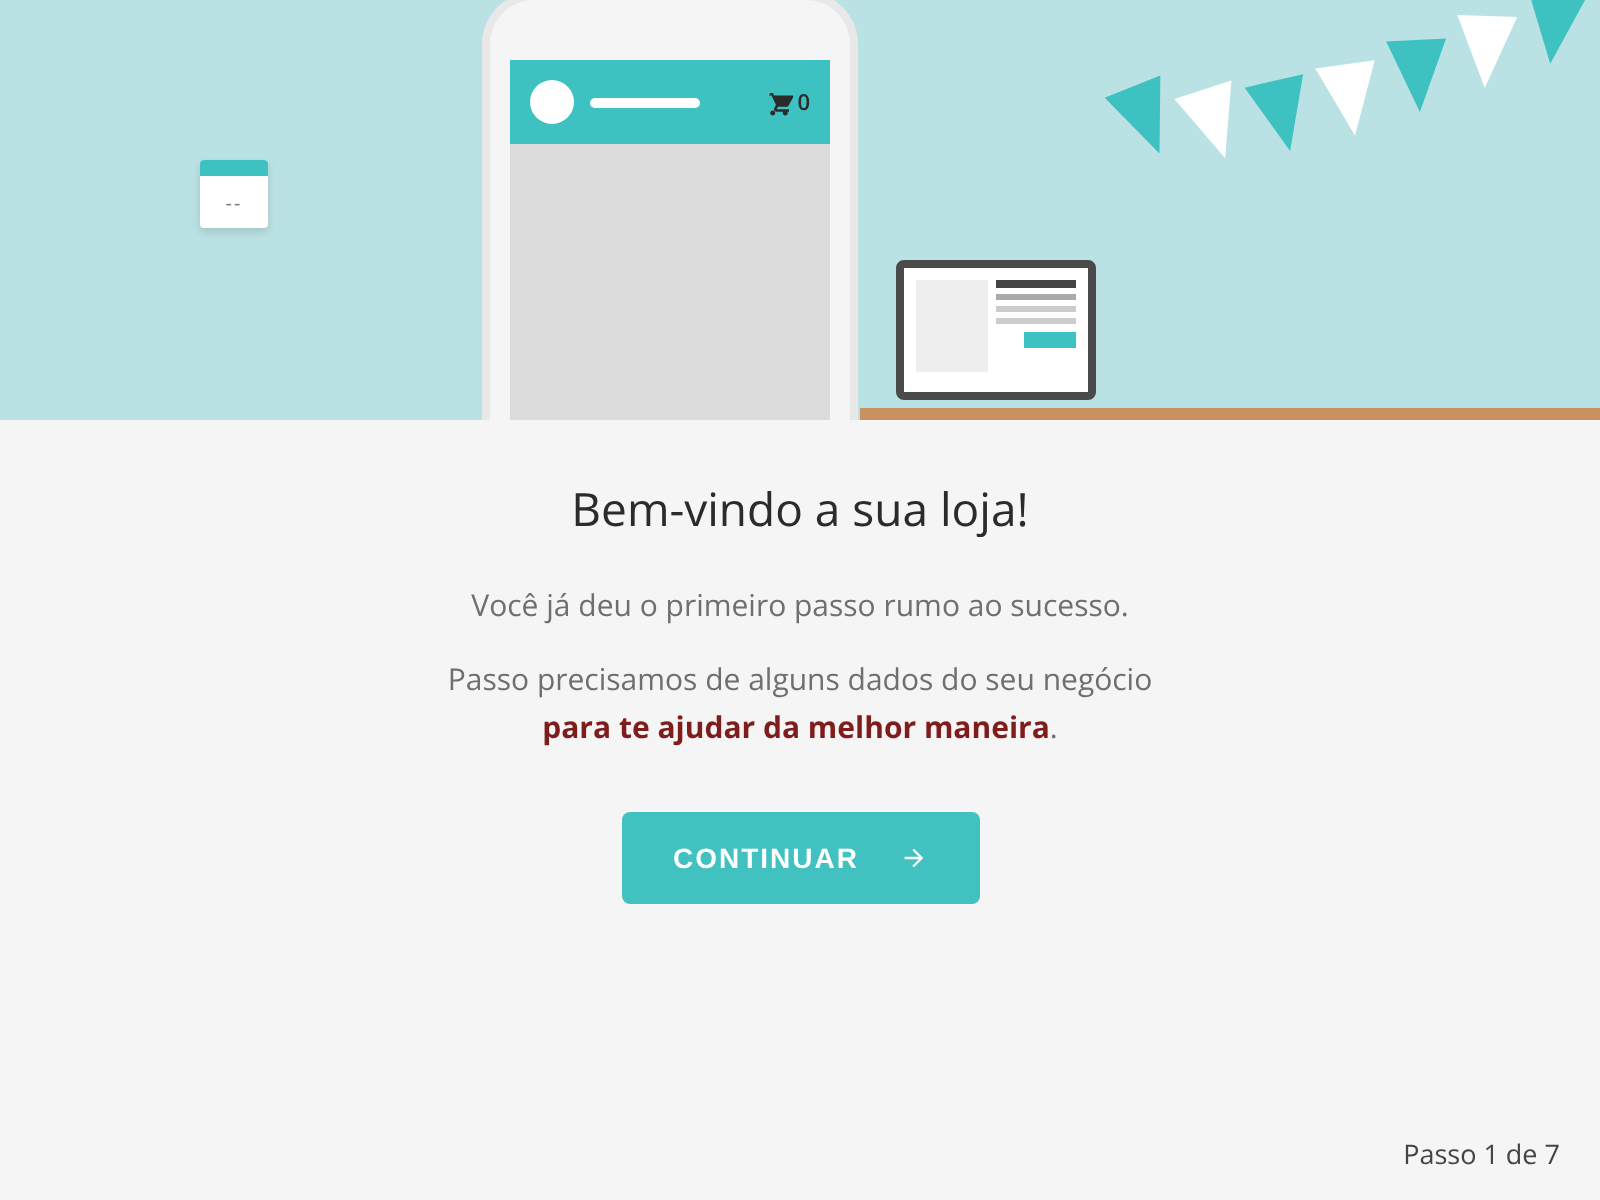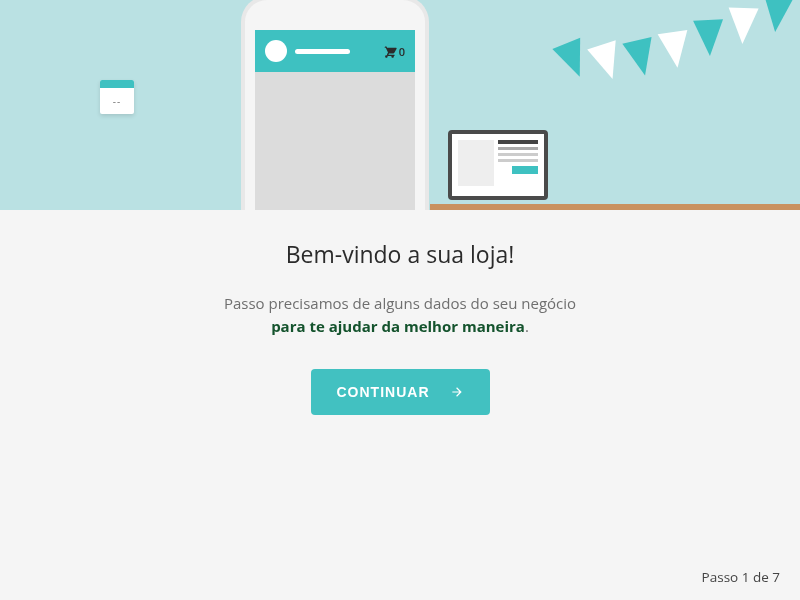--- a/index.html
+++ b/index.html
@@ -175,21 +175,21 @@
     }
     .subtitle2 {
       font-size: 15px;
       color: #6f6f6f;
       line-height: 1.55;
       max-width: 380px;
       margin: 0 auto 30px;
     }
     .subtitle2 .bold {
       font-weight: 700;
-      color: #14532d;
+      color: #7f1d1d;
     }
     .cta {
       display: inline-flex;
       align-items: center;
       gap: 20px;
       background: #42c1c1;
       color: #fff;
       border: none;
       font-size: 14px;
       font-weight: 700;
@@ -252,20 +252,21 @@
     <div class="flag white" style="right:110px; top:32px; transform: rotate(-8deg);"></div>
     <div class="flag" style="right:144px; top:40px; transform: rotate(-13deg);"></div>
     <div class="flag white" style="right:178px; top:44px; transform: rotate(-18deg);"></div>
     <div class="flag" style="right:212px; top:42px; transform: rotate(-22deg);"></div>
   </div>
 
 </div>
 
 <div class="content">
   <h1 class="title">Bem-vindo a sua loja!</h1>
+  <p class="subtitle">Você já deu o primeiro passo rumo ao sucesso.</p>
   <p class="subtitle2">
     <span>Passo precisamos de alguns dados do seu negócio </span><span class="bold">para te ajudar da melhor maneira</span><span>.</span>
   </p>
   <button class="cta">
     <span>CONTINUAR</span>
     <svg viewBox="0 0 24 24">
         <path d="M12 4l-1.41 1.41L16.17 11H4v2h12.17l-5.58 5.59L12 20l8-8z"></path>
       </svg>
   </button>
 </div>

